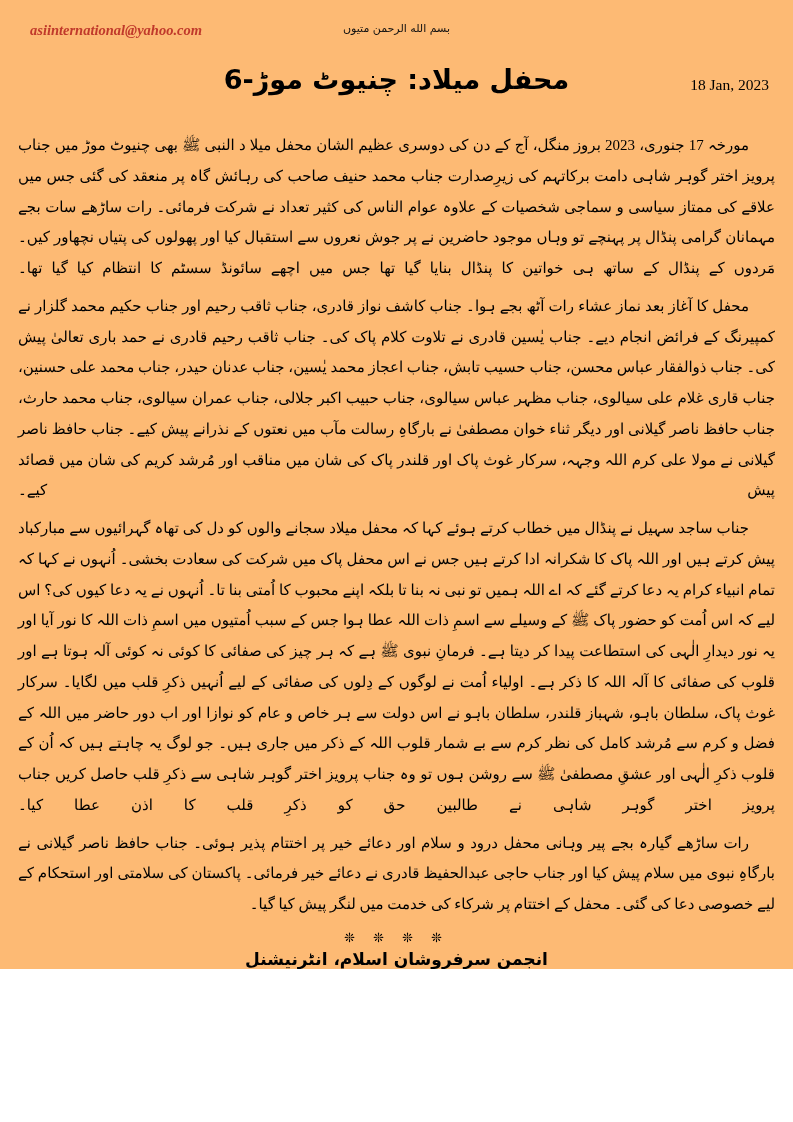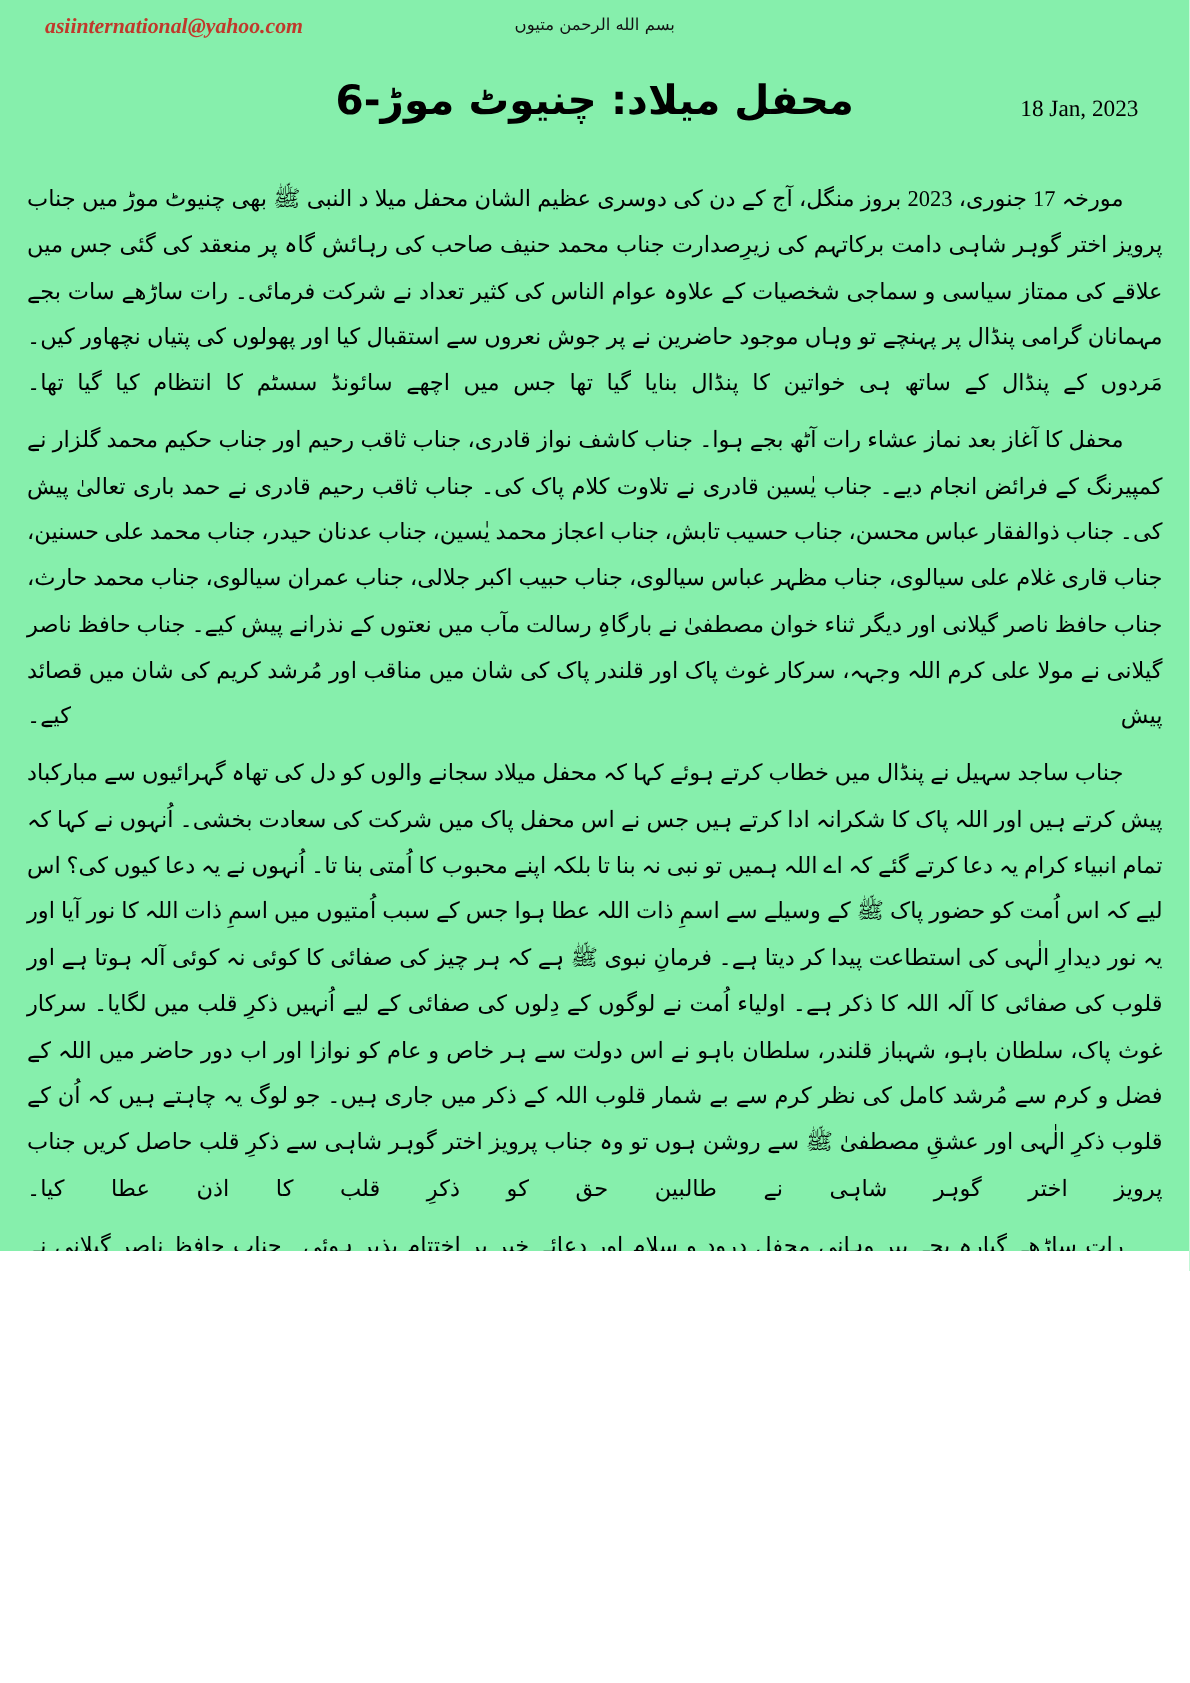--- a/index.html
+++ b/index.html
@@ -3,24 +3,24 @@
 <meta charset="utf-8">
 <style>
   html, body {
     margin: 0;
     padding: 0;
     background: #ffffff;
   }
   .page {
     position: relative;
     width: 793px;
-    height: 834px;
-    background: #86efac;
+    height: 969px;
+    background: #fdba74;
     box-sizing: border-box;
-    padding: 8px 18px 10px 18px;
+    padding: 20px 18px 10px 18px;
     font-family: "DejaVu Sans", "Liberation Sans", sans-serif;
     overflow: hidden;
   }
 
   
   .top-row {
     position: relative;
     height: 26px;
   }
   .email-top {
@@ -57,21 +57,21 @@
     direction: rtl;
     font-size: 27px;
     font-weight: bold;
     color: #000;
     line-height: 1.5;
     padding-top: 6px;
     font-family: "DejaVu Sans", sans-serif;
   }
   .date-stamp {
     position: absolute;
-    right: 16px;
+    right: 6px;
     top: 22px;
     font-family: "Liberation Serif", "DejaVu Serif", serif;
     font-size: 15.5px;
     color: #000;
     white-space: nowrap;
   }
 
   
   .body-text {
     direction: rtl;

